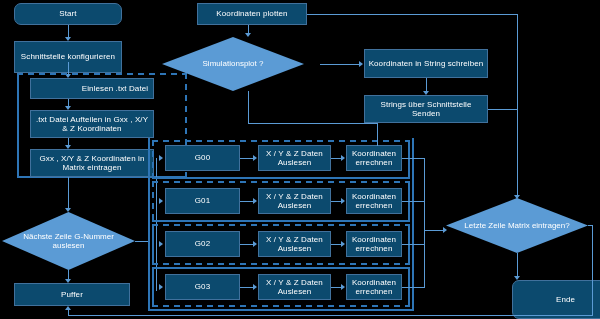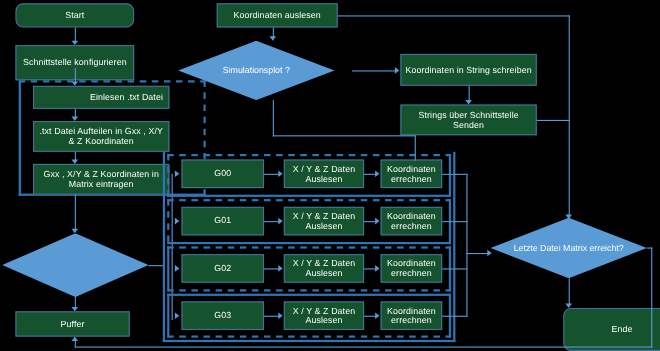--- a/index.html
+++ b/index.html
@@ -12,21 +12,21 @@
     position: relative;
     width: 600px;
     height: 319px;
     background: #000000;
     overflow: hidden;
     font-family: "Liberation Sans", sans-serif;
   }
   .node {
     position: absolute;
     box-sizing: border-box;
-    background: #14532d;
+    background: #0c4a6e;
     border: 1px solid #41719C;
     color: #ffffff;
     display: flex;
     align-items: center;
     justify-content: center;
     text-align: center;
     line-height: 1.15;
     letter-spacing: 0.1px;
     padding: 1px 2px;
   }
@@ -139,26 +139,27 @@
 
   <div class="node" style="left:30px; top:149px; width:124px; height:28px; font-size:8px;">
     <span class="lbl">Gxx , X/Y &amp; Z Koordinaten in Matrix eintragen</span>
   </div>
 
   <div class="ln v" style="left:68px; top:177px; height:32px;"></div>
   <div class="arrow down" style="left:65px; top:208px;"></div>
 
   <div class="diamond" style="left:2px; top:212px; width:133px; height:58px; font-size:8px;">
     <div class="dshape"></div>
+    <div class="dlabel">Nächste Zeile G-Nummer auslesen</div>
   </div>
 
   <div class="ln v" style="left:68px; top:270px; height:10px;"></div>
   <div class="arrow down" style="left:65px; top:279px;"></div>
 
-  <div class="node" style="left:14px; top:283px; width:104px; height:23px; font-size:8px;">
+  <div class="node" style="left:14px; top:283px; width:116px; height:23px; font-size:8px;">
     <span class="lbl">Puffer</span>
   </div>
 
   <div class="ln h" style="left:135px; top:241px; width:14px;"></div>
 
   <div class="edge-solid" style="left:148px; top:138px; width:2px; height:173px;"></div>
   <div class="edge-solid" style="left:148px; top:309px; width:266px; height:2px;"></div>
   <div class="edge-solid" style="left:412px; top:138px; width:2px; height:173px;"></div>
 
   <div class="ln v" style="left:156px; top:158px; height:133px;"></div>
@@ -245,21 +246,21 @@
   <div class="node" style="left:346px; top:274px; width:56px; height:26px; font-size:8px;">
     <span class="lbl">Koordinaten errechnen</span>
   </div>
   <div class="ln h" style="left:402px; top:287px; width:23px;"></div>
 
   <div class="ln v" style="left:424px; top:158px; height:130px;"></div>
   <div class="ln h" style="left:424px; top:230px; width:20px;"></div>
   <div class="arrow right" style="left:443px; top:227px;"></div>
 
   <div class="node" style="left:197px; top:3px; width:110px; height:22px; font-size:8px;">
-    <span class="lbl">Koordinaten auslesen</span>
+    <span class="lbl">Koordinaten plotten</span>
   </div>
   <div class="ln v" style="left:248px; top:25px; height:9px;"></div>
   <div class="arrow down" style="left:245px; top:33px;"></div>
 
   <div class="ln h" style="left:307px; top:14px; width:211px;"></div>
 
   <div class="diamond" style="left:162px; top:37px; width:142px; height:54px; font-size:8px;">
     <div class="dshape"></div>
     <div class="dlabel">
       <span>Simulationsplot ?</span>
@@ -282,21 +283,21 @@
 
   <div class="ln v" style="left:517px; top:14px; height:182px;"></div>
   <div class="arrow down" style="left:514px; top:195px;"></div>
 
   <div class="ln v" style="left:248px; top:91px; height:33px;"></div>
   <div class="ln h" style="left:248px; top:123px; width:130px;"></div>
   <div class="ln v" style="left:377px; top:123px; height:23px;"></div>
 
   <div class="diamond" style="left:446px; top:198px; width:142px; height:55px; font-size:8px;">
     <div class="dshape"></div>
-    <div class="dlabel">Letzte Datei Matrix erreicht?</div>
+    <div class="dlabel">Letzte Zeile Matrix eintragen?</div>
   </div>
 
   <div class="ln v" style="left:517px; top:253px; height:24px;"></div>
   <div class="arrow down" style="left:514px; top:276px;"></div>
 
   <div class="node rounded" style="left:464px; top:280px; width:107px; height:39px; font-size:8px;margin-left:48px;">
     <span class="lbl">Ende</span>
   </div>
 
   <div class="ln h" style="left:588px; top:225px; width:5px;"></div>

